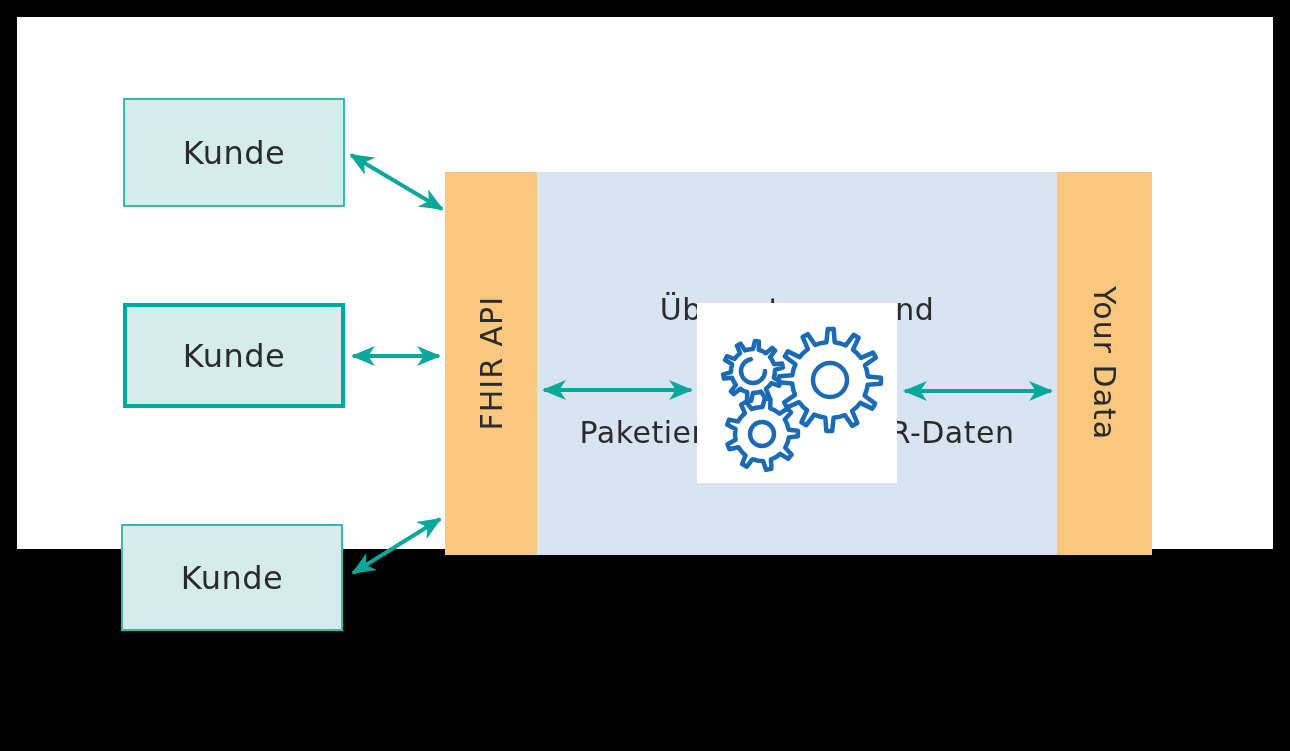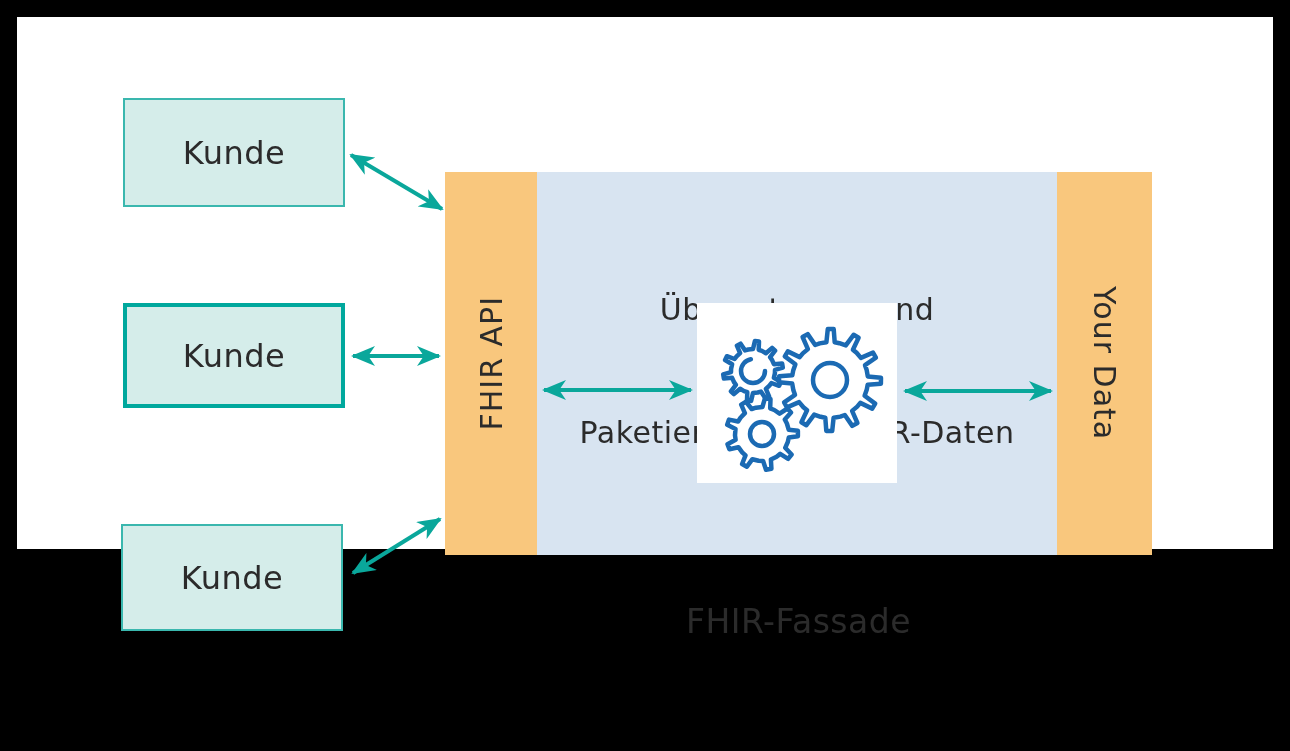--- a/index.html
+++ b/index.html
@@ -69,21 +69,20 @@
           <path d="M90.8,139.0L88.2,144.8L94.6,151.5L91.1,155.8L83.2,150.9L79.6,153.7L73.9,156.5L74.4,165.7L69.0,166.8L66.1,158.0L61.6,157.8L55.4,156.2L49.9,163.7L45.1,161.0L48.5,152.4L45.2,149.3L41.4,144.2L32.4,146.3L30.5,141.2L38.6,136.8L38.0,132.3L38.5,125.9L30.2,121.8L32.0,116.6L41.1,118.5L43.5,114.7L47.9,110.1L44.2,101.6L49.0,98.8L54.7,106.0L59.0,104.7L65.4,104.0L68.0,95.1L73.5,96.0L73.2,105.3L77.3,107.0L82.6,110.6L90.4,105.5L94.0,109.6L87.8,116.5L89.9,120.5L91.7,126.7L100.9,127.7L100.9,133.3L91.8,134.6Z" fill="#fff" stroke="#1b6ab3" stroke-width="4.5" stroke-linejoin="round"></path>
           <circle cx="65" cy="131" r="12" fill="none" stroke="#1b6ab3" stroke-width="4.5" stroke-linecap="round"></circle>
         </svg>
     </div>
   </div>
 
   <div class="abs bar" style="left:1040px;top:155px;width:95px;height:383px;">
     <span class="vtext-down">Your Data</span>
   </div>
 
-  <div class="abs caption" style="left:428px;top:585px;width:707px;">FHIR-Fassade</div>
 
   <svg class="arrow-layer" width="1256" height="717" viewBox="0 0 1256 717">
     <defs>
       <marker id="ah" viewBox="0 0 12 10" refX="11" refY="5" markerWidth="24" markerHeight="20" markerUnits="userSpaceOnUse" orient="auto-start-reverse">
         <path d="M0,0 L12,5 L0,10 L3.4,5 Z" fill="#0aa79b"></path>
       </marker>
     </defs>
     <line x1="334" y1="138" x2="425" y2="192" stroke="#0aa79b" stroke-width="4" marker-start="url(#ah)" marker-end="url(#ah)"></line>
     <line x1="336" y1="339" x2="422" y2="339" stroke="#0aa79b" stroke-width="4" marker-start="url(#ah)" marker-end="url(#ah)"></line>
     <line x1="336" y1="556" x2="423" y2="502" stroke="#0aa79b" stroke-width="4" marker-start="url(#ah)" marker-end="url(#ah)"></line>

